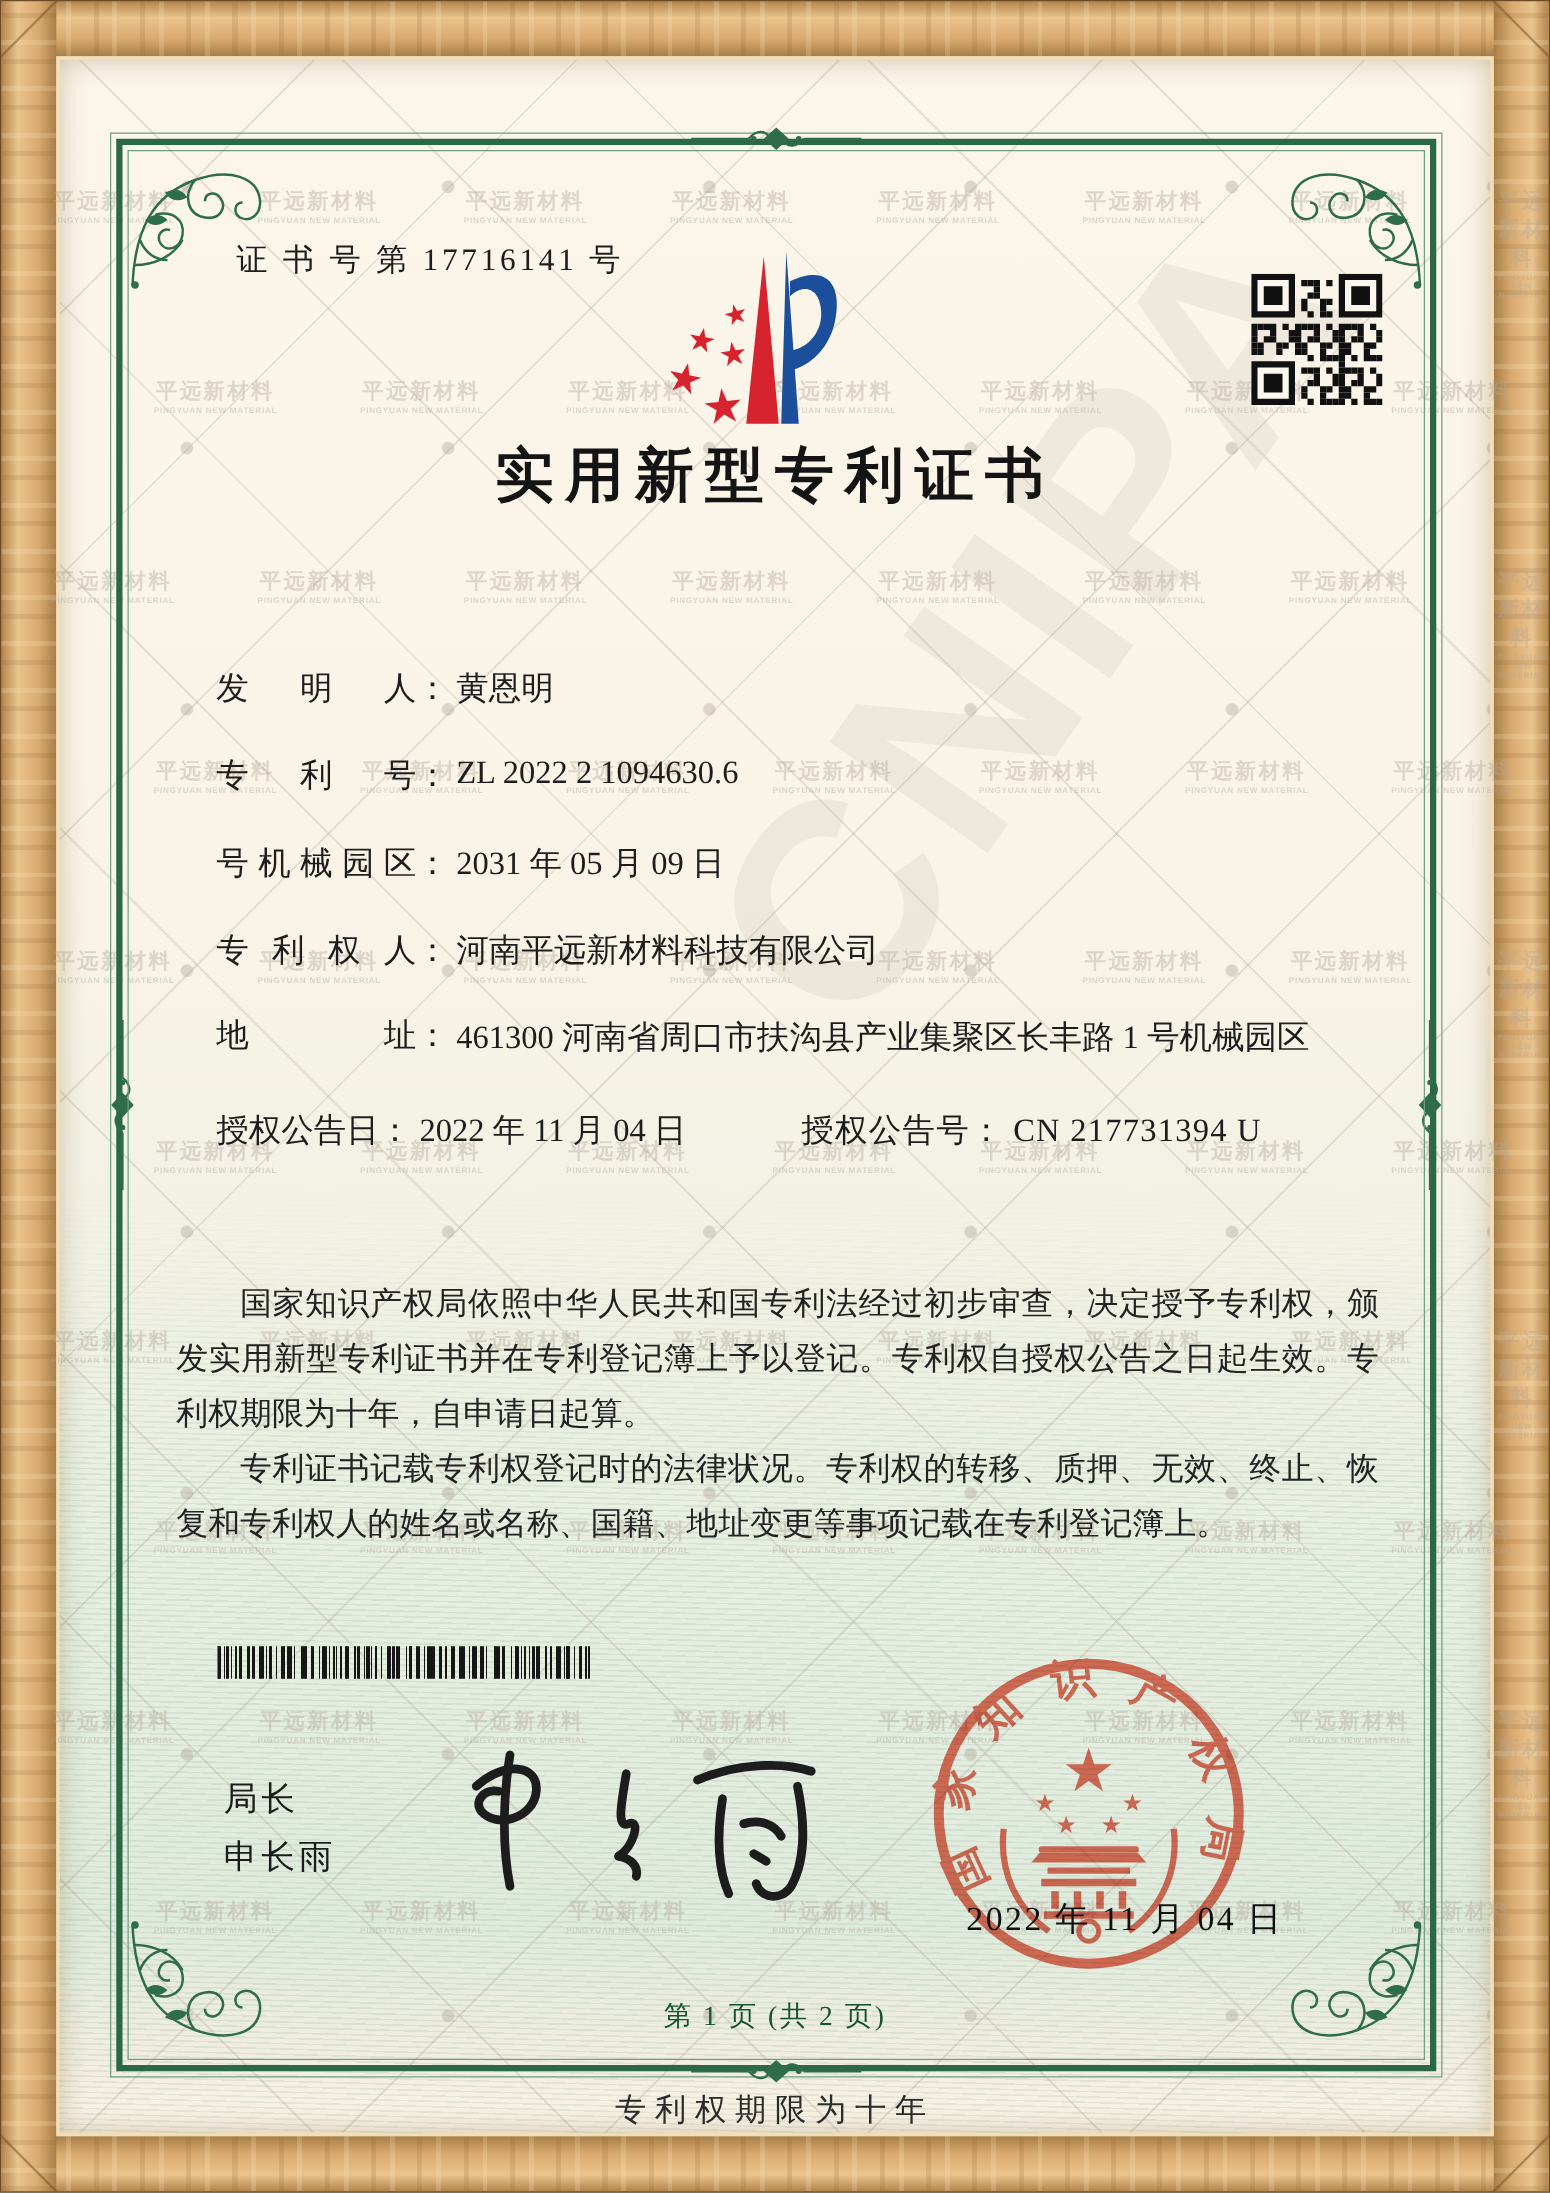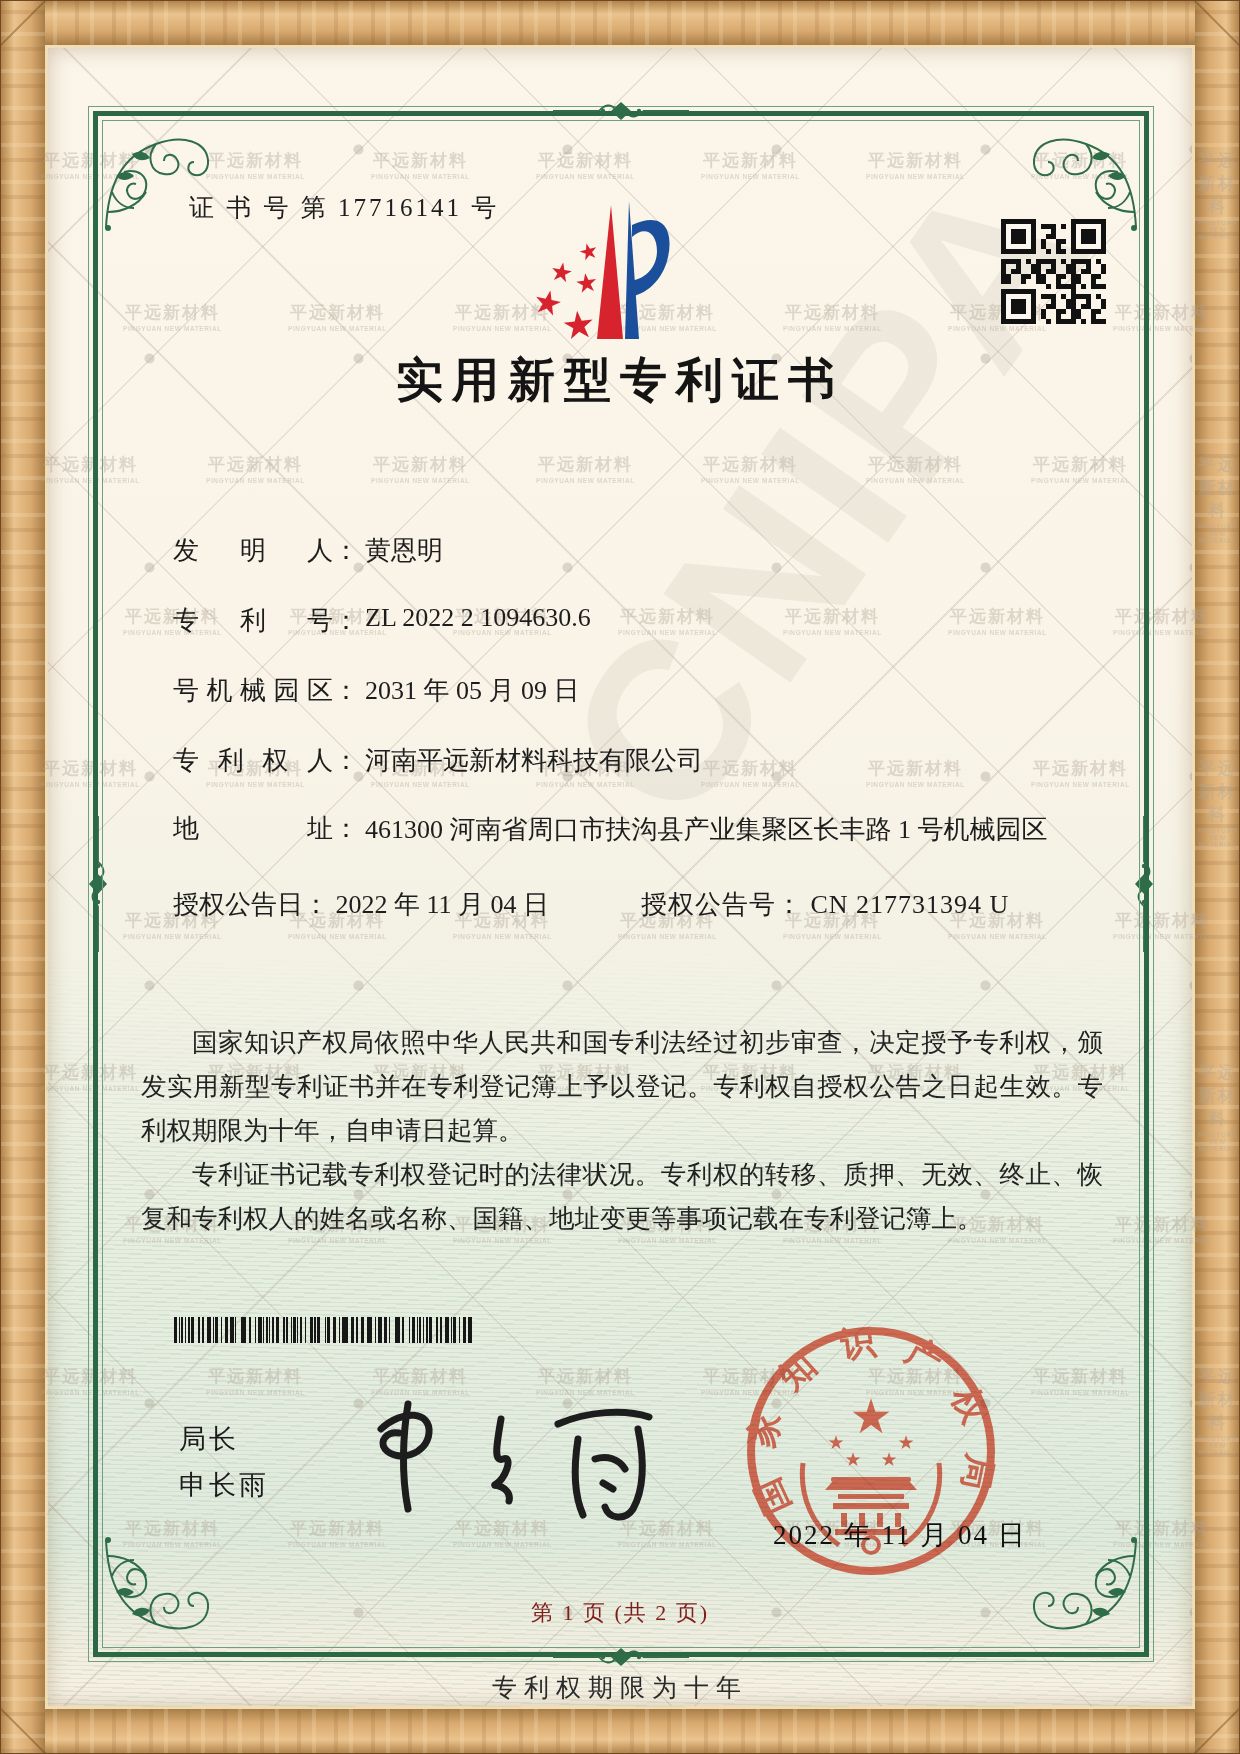--- a/index.html
+++ b/index.html
@@ -61,21 +61,21 @@
   .paras{left:140px;top:1020px;width:962px;font-size:25.5px;line-height:44px;color:#222;}
   .paras p{margin:0;text-indent:2em;text-align:justify;}
   .barcode{left:173px;top:1316px;width:298px;height:26px;background-color:#fff0;
       background-image:
         repeating-linear-gradient(90deg,#161616 0 2px,transparent 2px 5px,#161616 5px 6px,transparent 6px 11px,#161616 11px 12px,transparent 12px 14px),
         repeating-linear-gradient(90deg,#161616 0 3px,transparent 3px 7px,#161616 7px 9px,transparent 9px 17px);}
   .director{left:178px;font-family:"Liberation Sans","DejaVu Sans",sans-serif;font-size:27px;font-weight:500;color:#1b1b1b;letter-spacing:3px;}
   .sig{left:352px;top:1378px;width:312px;height:158px;}
   .seal{left:740px;top:1320px;width:260px;height:260px;opacity:.9;mix-blend-mode:multiply;}
   .seal-date{left:772px;top:1516px;font-size:27px;letter-spacing:2px;color:#111;}
-  .page-no{left:0;top:1597px;width:100%;text-align:center;font-size:22px;letter-spacing:2px;color:#7f1d1d;}
+  .page-no{left:0;top:1597px;width:100%;text-align:center;font-size:22px;letter-spacing:2px;color:#14532d;}
   .cont-note{left:0;top:1670px;width:100%;text-align:center;font-size:25px;letter-spacing:7px;color:#2a2a2a;}
   .qr{left:1000px;top:218px;width:105px;height:105px;}
   .logo{left:488px;top:190px;width:185px;height:152px;}
 </style>
 </head>
 <body>
 
 <svg width="0" height="0" style="position:absolute" aria-hidden="true">
   <defs>
     <symbol id="cornerFl" viewBox="0 0 112 112">

